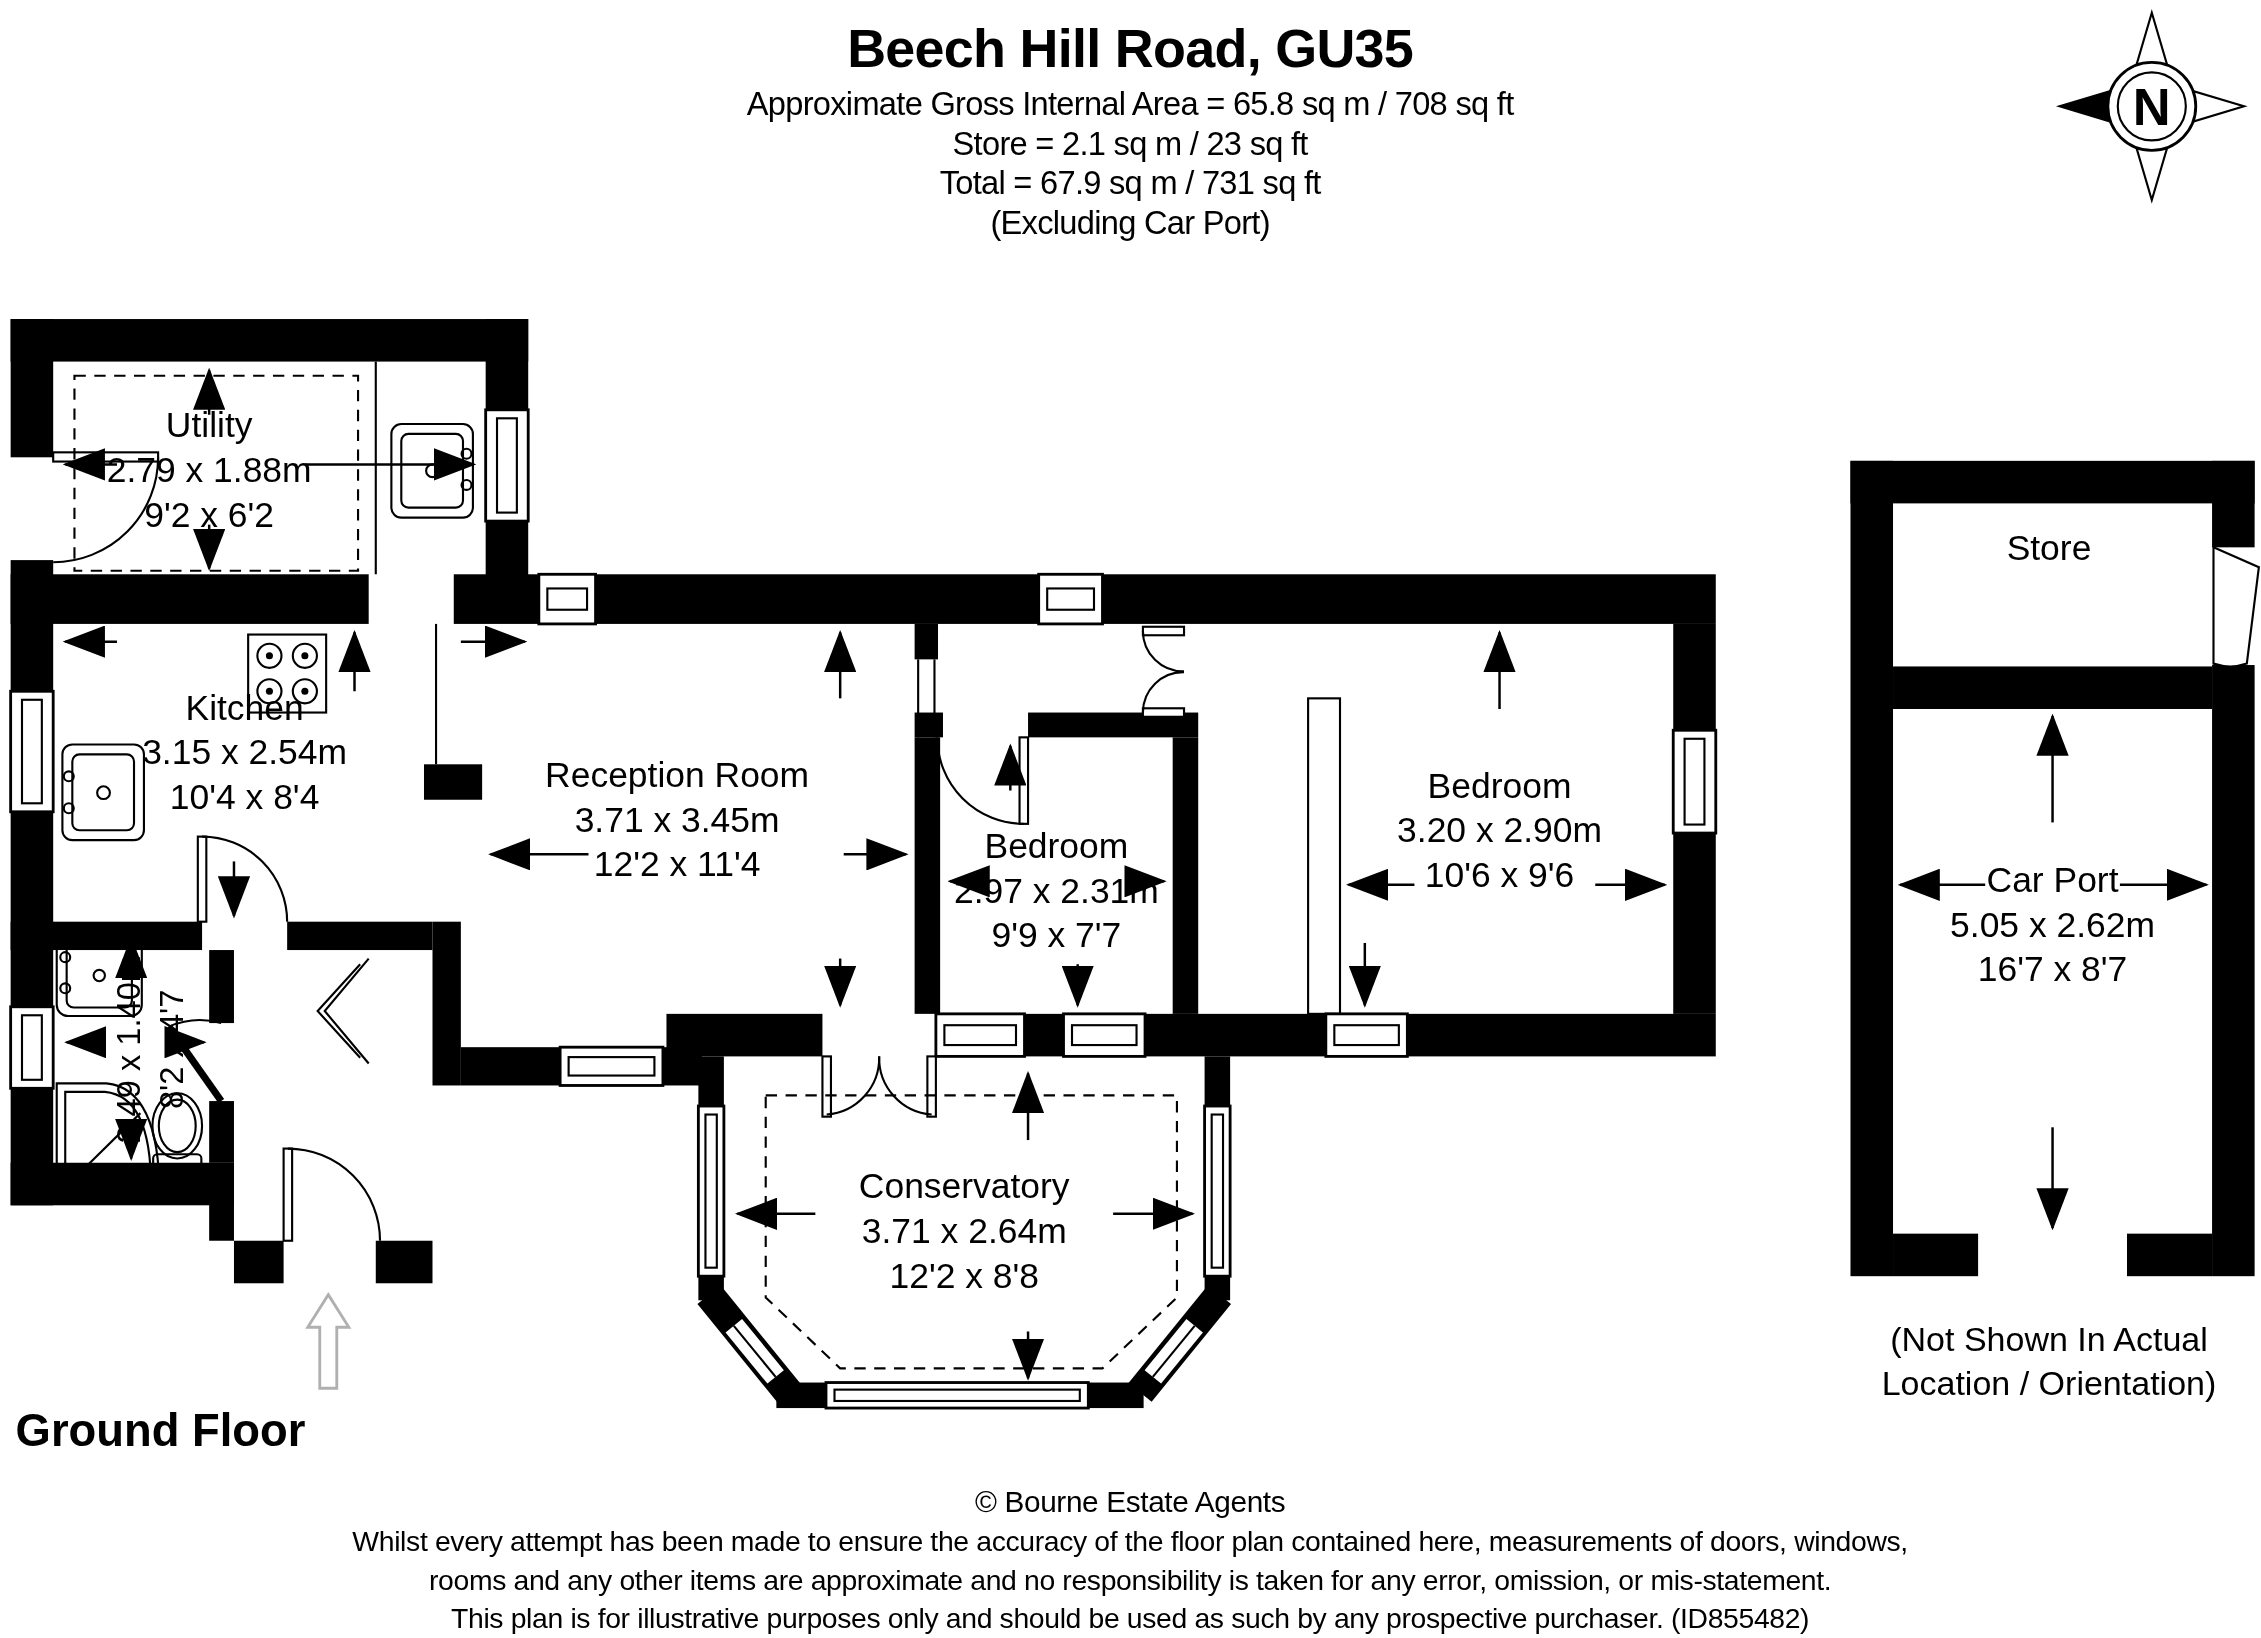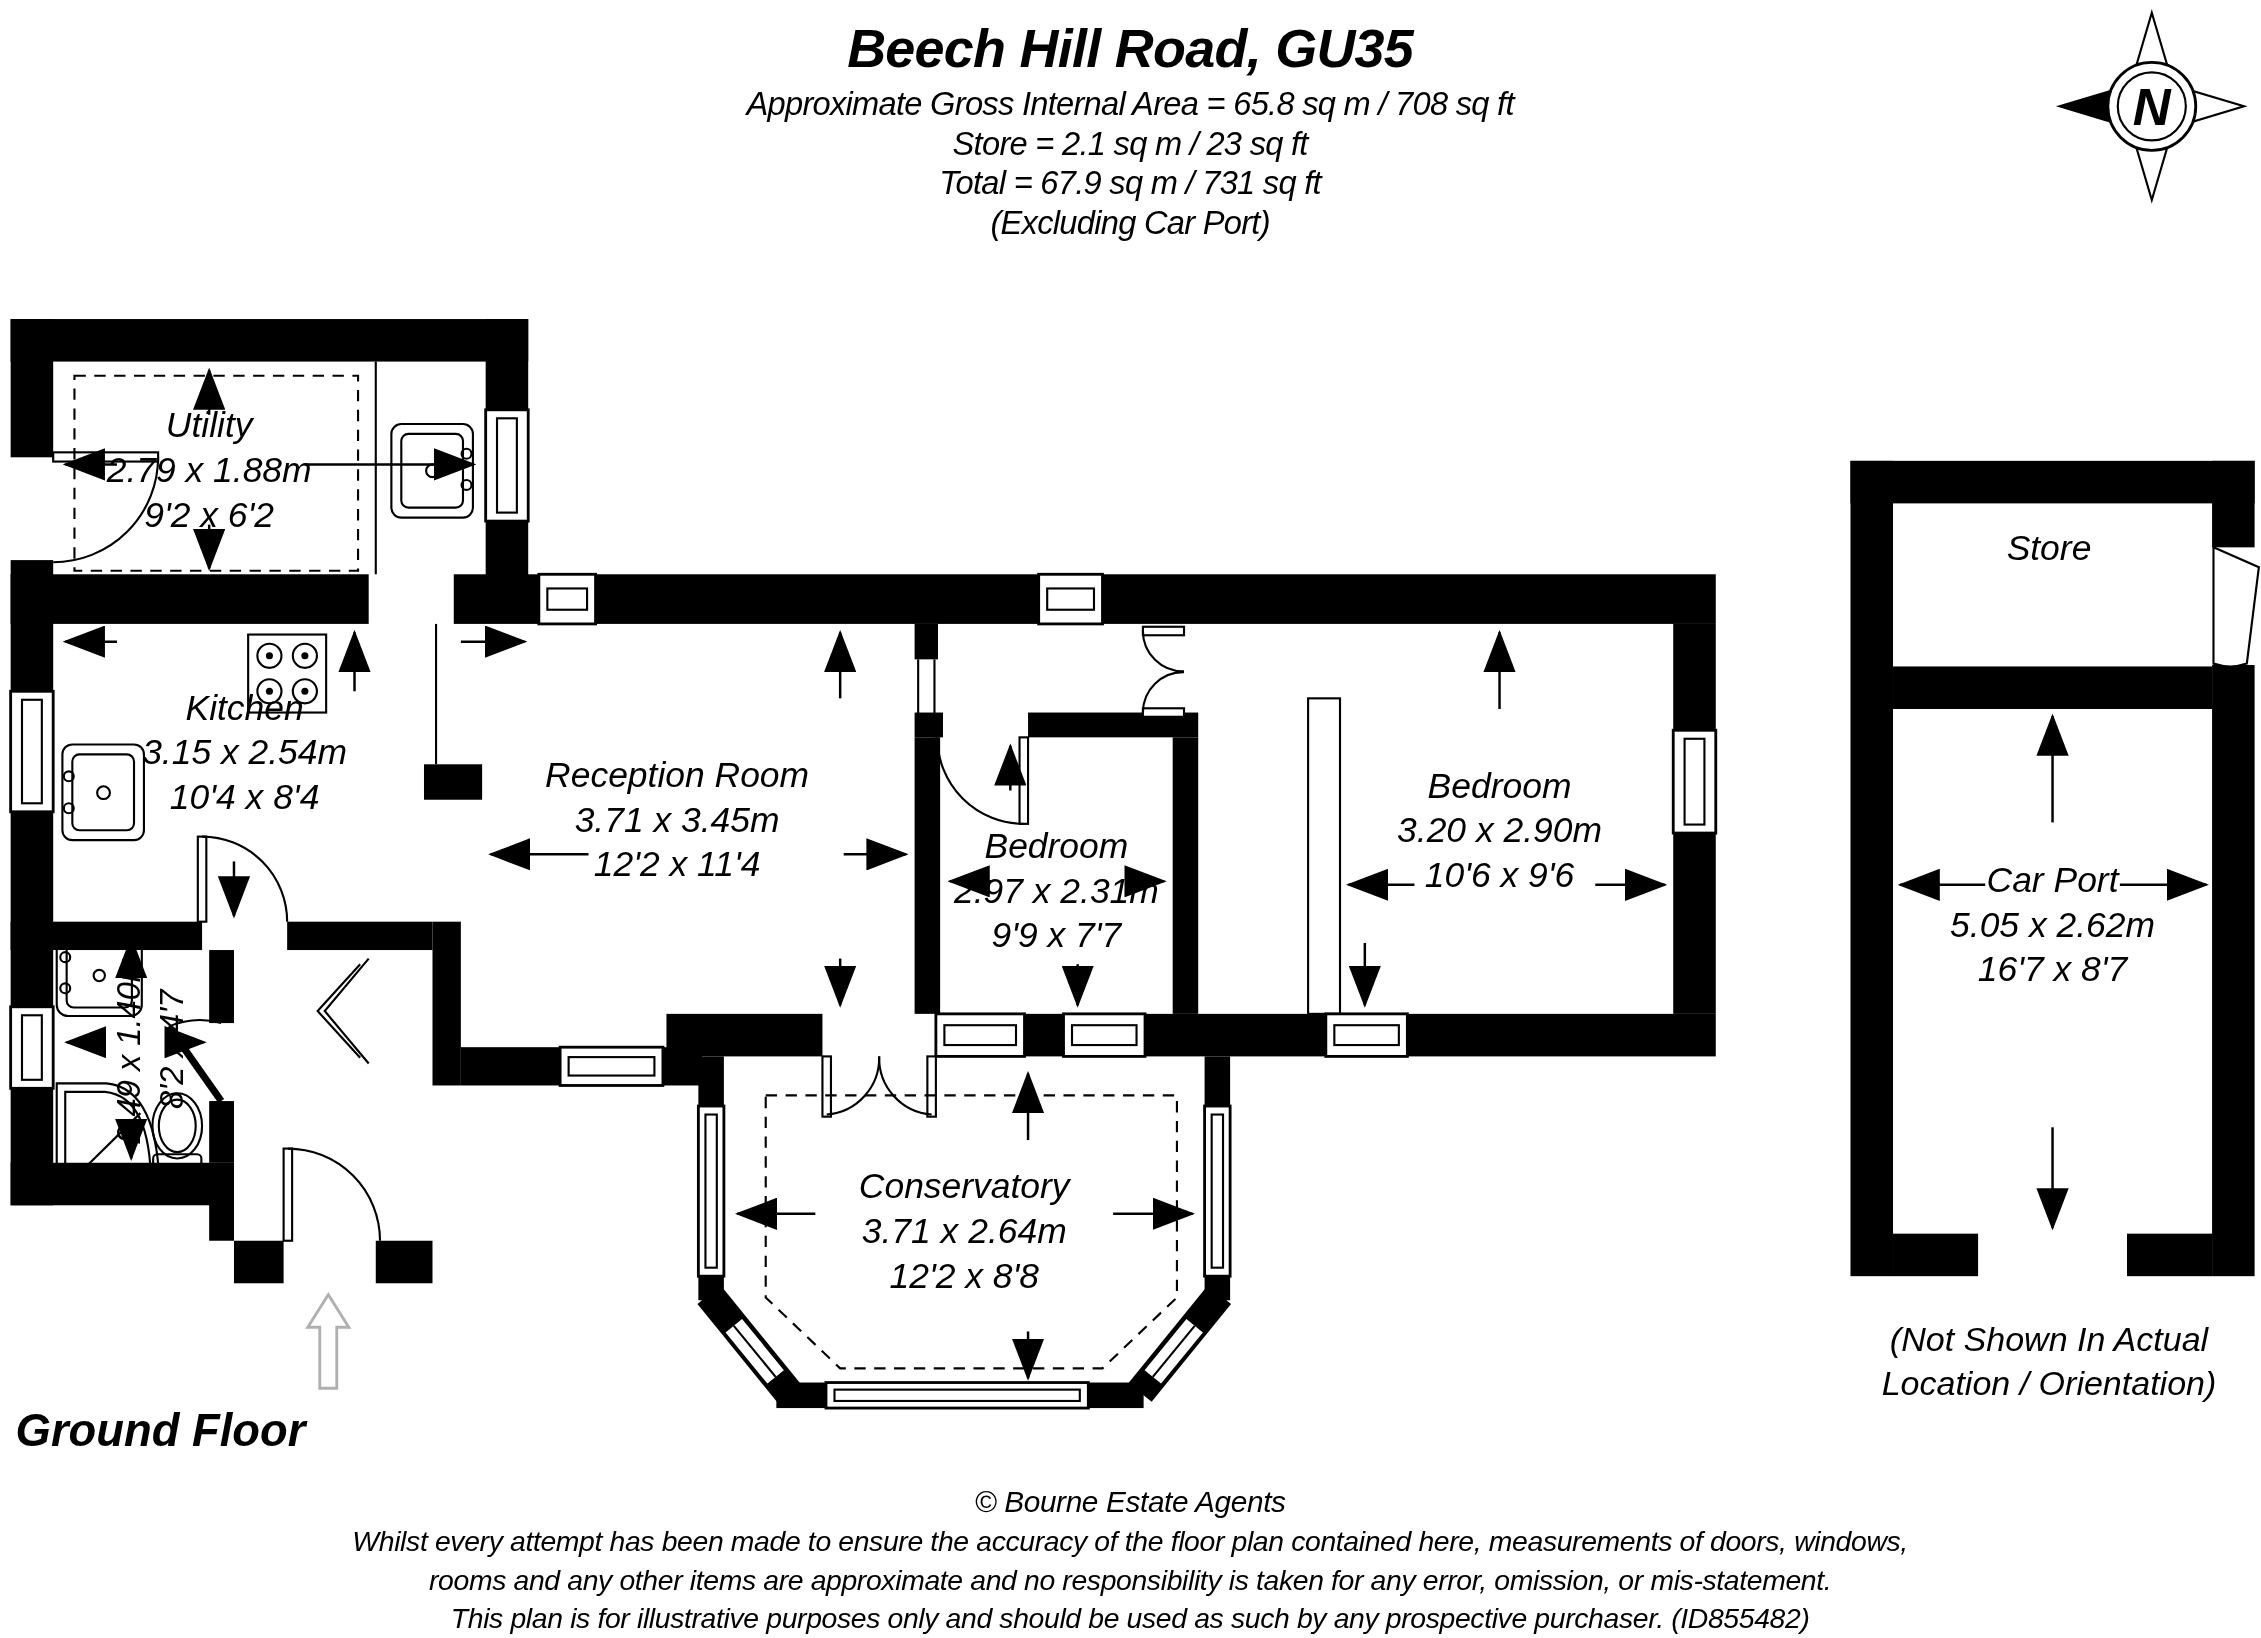--- a/index.html
+++ b/index.html
@@ -1,16 +1,16 @@
 <!DOCTYPE html>
 <html style="font-size:11.3px"><head>
 <meta charset="utf-8">
 <style>
   html,body{margin:0;padding:0;background:#ffffff;}
-  .page{width:100%;max-width:2261px;margin:0 auto;font-style:italic;}
+  .page{width:100%;max-width:2261px;margin:0 auto;}
   svg{display:block;width:100%;height:auto;background:#fff;}
   text{font-family:"Liberation Sans", sans-serif;fill:#000;}
   .t-title{font-size:76px;font-weight:bold;letter-spacing:-1px;}
   .t-sub{font-size:46px;letter-spacing:-1px;}
   .t-room{font-size:50px;}
   .t-roomv{font-size:46px;}
   .t-floor{font-size:64px;font-weight:bold;}
   .t-note{font-size:48px;}
   .t-foot{font-size:40px;letter-spacing:-0.5px;}
   .t-copy{font-size:42px;letter-spacing:-0.5px;}

